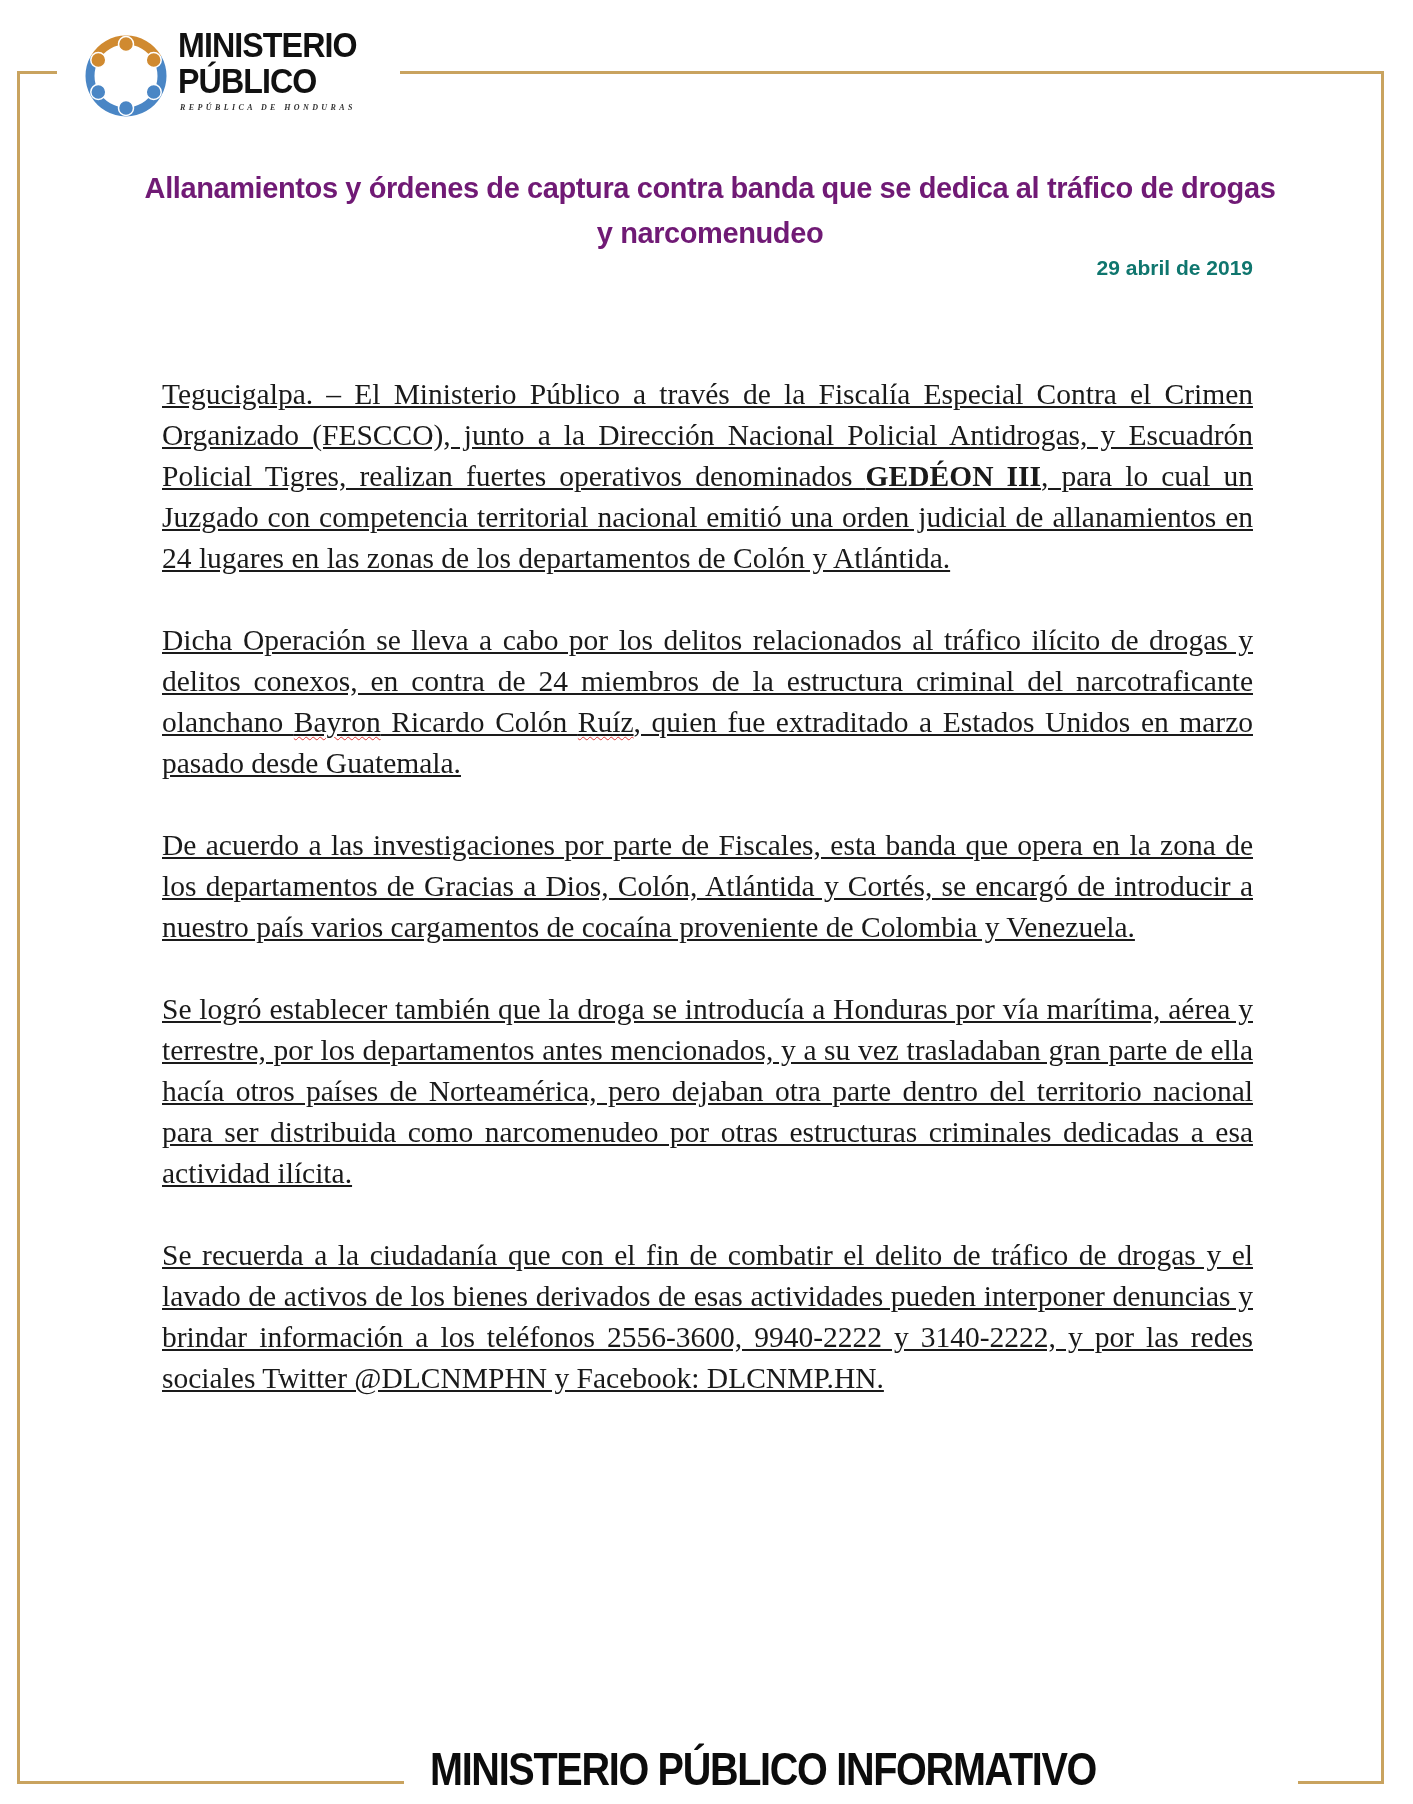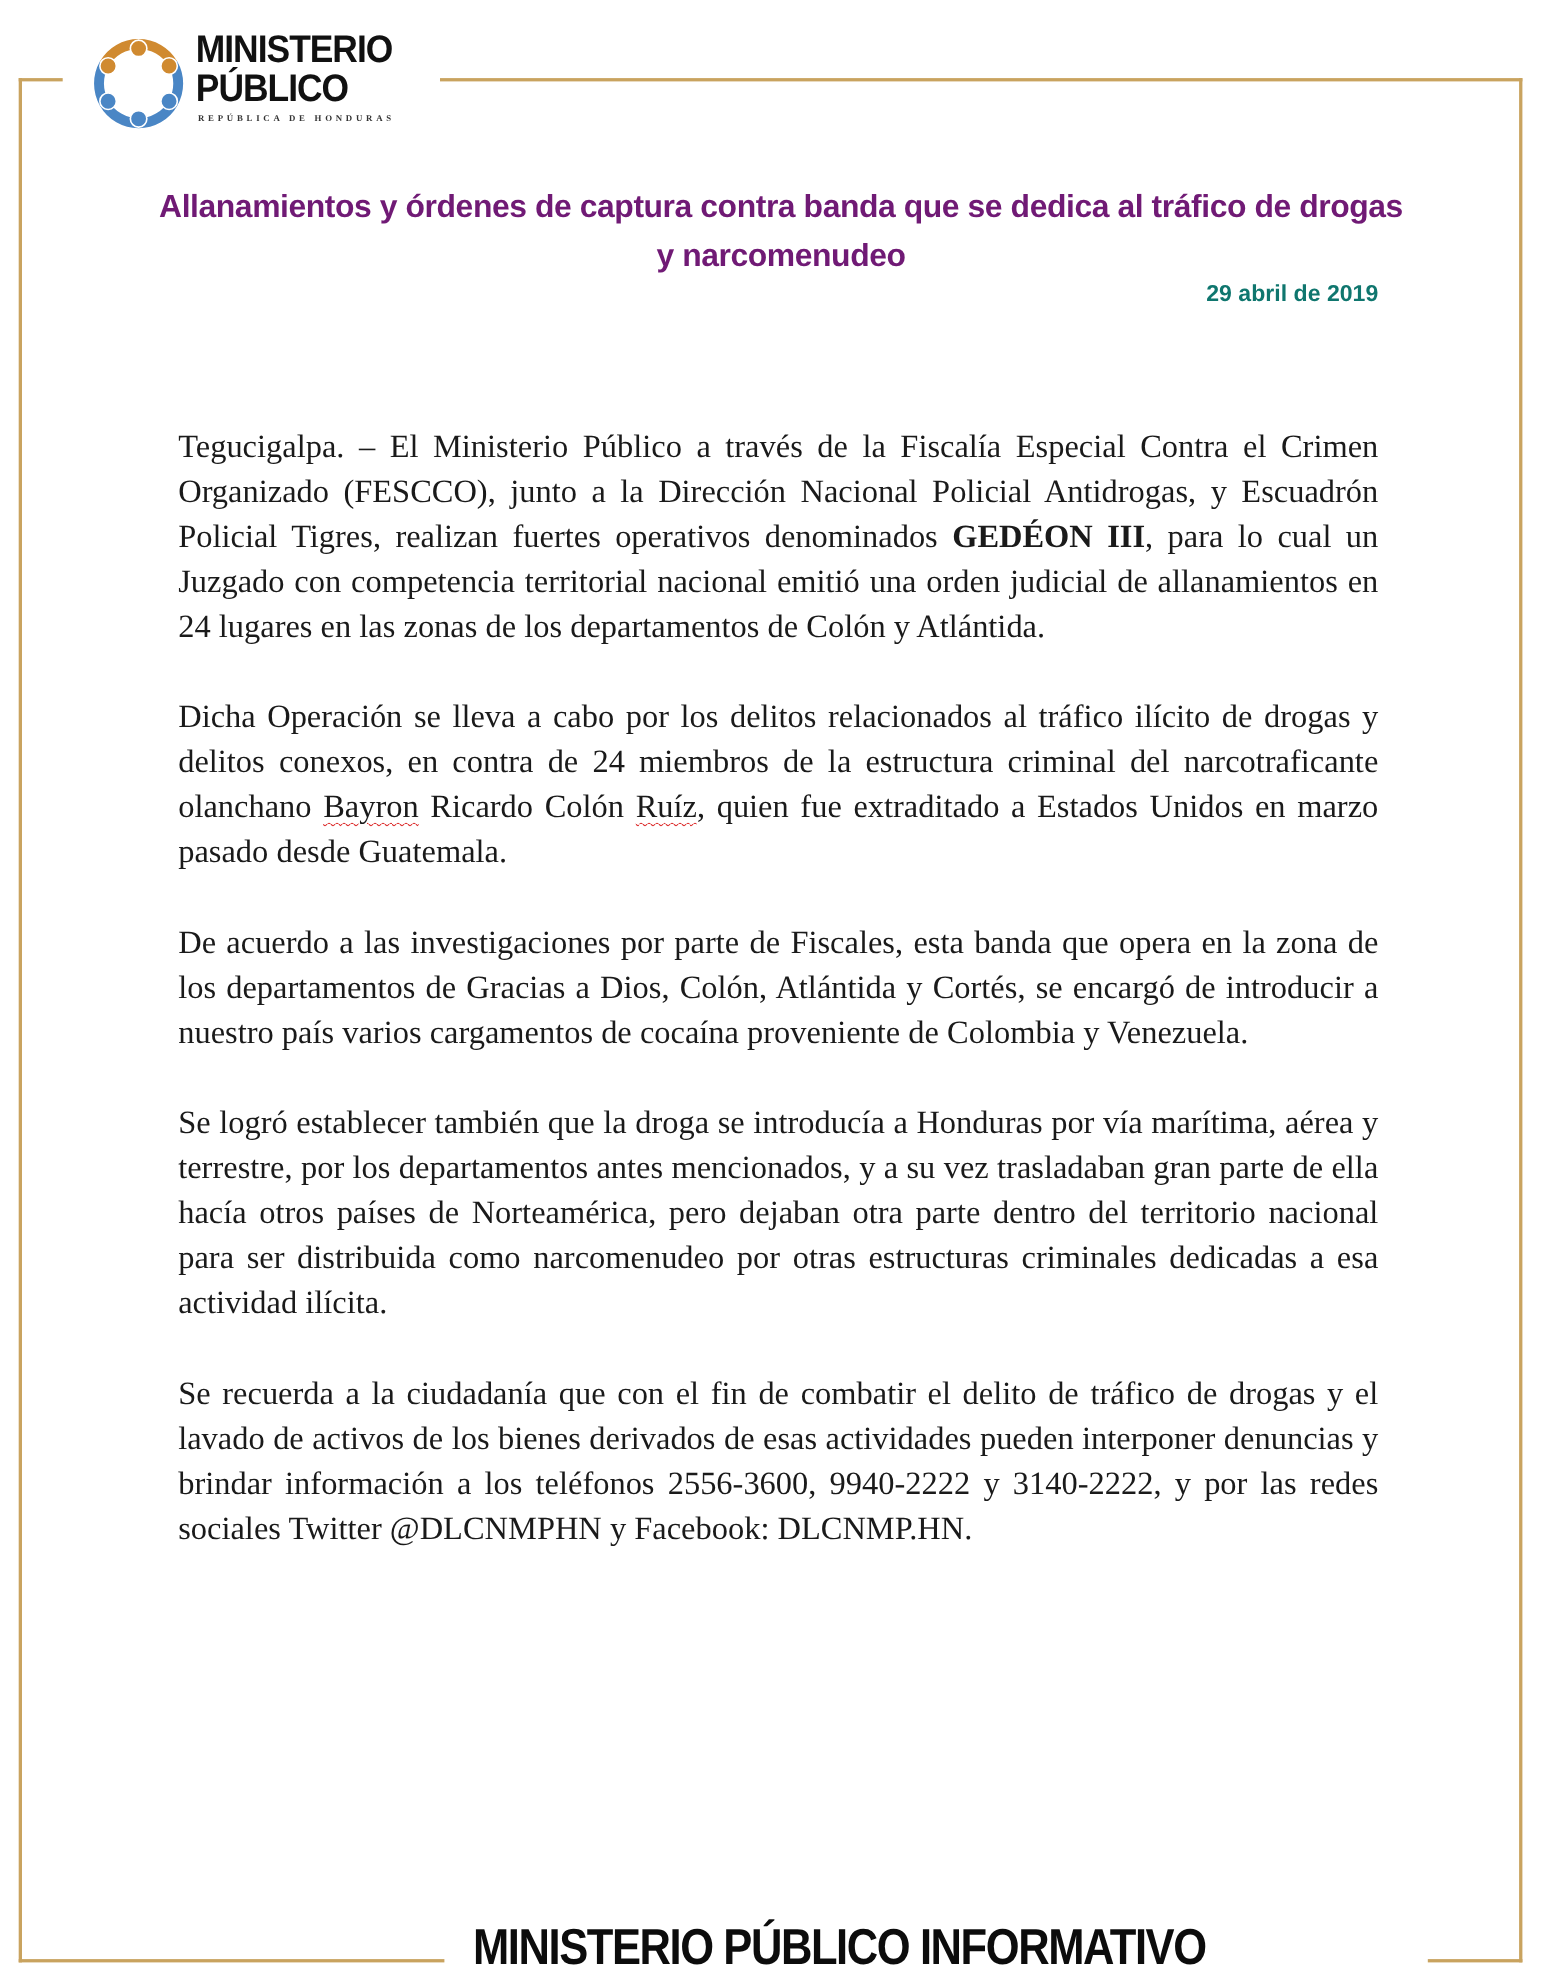--- a/index.html
+++ b/index.html
@@ -9,32 +9,32 @@
     #frame-top-right { left: 400px; top: 71px; width: 984px; height: 3px; }
     #frame-left { left: 17px; top: 71px; width: 3px; height: 1713px; }
     #frame-right { left: 1381px; top: 71px; width: 3px; height: 1713px; }
     #frame-bottom-left { left: 17px; top: 1781px; width: 387px; height: 3px; }
     #frame-bottom-right { left: 1298px; top: 1781px; width: 86px; height: 3px; }
 
     .logo { position: absolute; left: 76px; top: 26px; width: 100px; height: 100px; }
     .logo-title { position: absolute; left: 178px; font-family: "Liberation Sans", sans-serif; font-weight: bold; color: #111; letter-spacing: -1px; }
     #logo-line1 { top: 26px; font-size: 35px; line-height: 38px; transform: scaleX(0.92); transform-origin: left; }
     #logo-line2 { top: 62px; font-size: 35px; line-height: 38px; transform: scaleX(0.92); transform-origin: left; }
-    #logo-sub { position: absolute; left: 180px; top: 103px; font-family: "Liberation Serif", serif; font-weight: bold; font-size: 8px; letter-spacing: 3.4px; color: #333; }
+    #logo-sub { position: absolute; left: 180px; top: 103px; font-family: "Liberation Serif", serif; font-weight: bold; font-size: 8px; letter-spacing: 3.4px; color: #333; font-style: italic; }
 
     .title { position: absolute; left: 140px; width: 1140px; top: 166px; text-align: center;
              font-family: "Liberation Sans", sans-serif; font-weight: bold; color: #701a75;
              font-size: 29px; line-height: 45px; letter-spacing: -0.4px; }
     .date { position: absolute; right: 160px; top: 256px; font-family: "Liberation Sans", sans-serif;
             font-weight: bold; font-size: 21px; color: #0f766e; }
 
     .body { position: absolute; left: 162px; width: 1091px; top: 370px;
             font-family: "Liberation Serif", serif; font-size: 29.5px; line-height: 41px; color: #1a1a1a;
             text-align: justify; }
-    .body p { margin: 16px 0 41px 0; }
+    .body p { margin: 4px 0 41px 0; text-decoration: underline; }
     .spell { text-decoration: underline wavy #d33; text-decoration-thickness: 1px; text-underline-offset: 4px; }
 
     .footer-text { position: absolute; left: 430px; top: 1744px; font-family: "Liberation Sans", sans-serif;
                    font-weight: bold; font-size: 46px; line-height: 50px; color: #0c0c0c; letter-spacing: -1.5px;
                    transform: scaleX(0.86); transform-origin: left; white-space: nowrap; }
   </style>
 </head>
 <body>
 
 <div id="frame-top-left" class="frame-line"></div>

